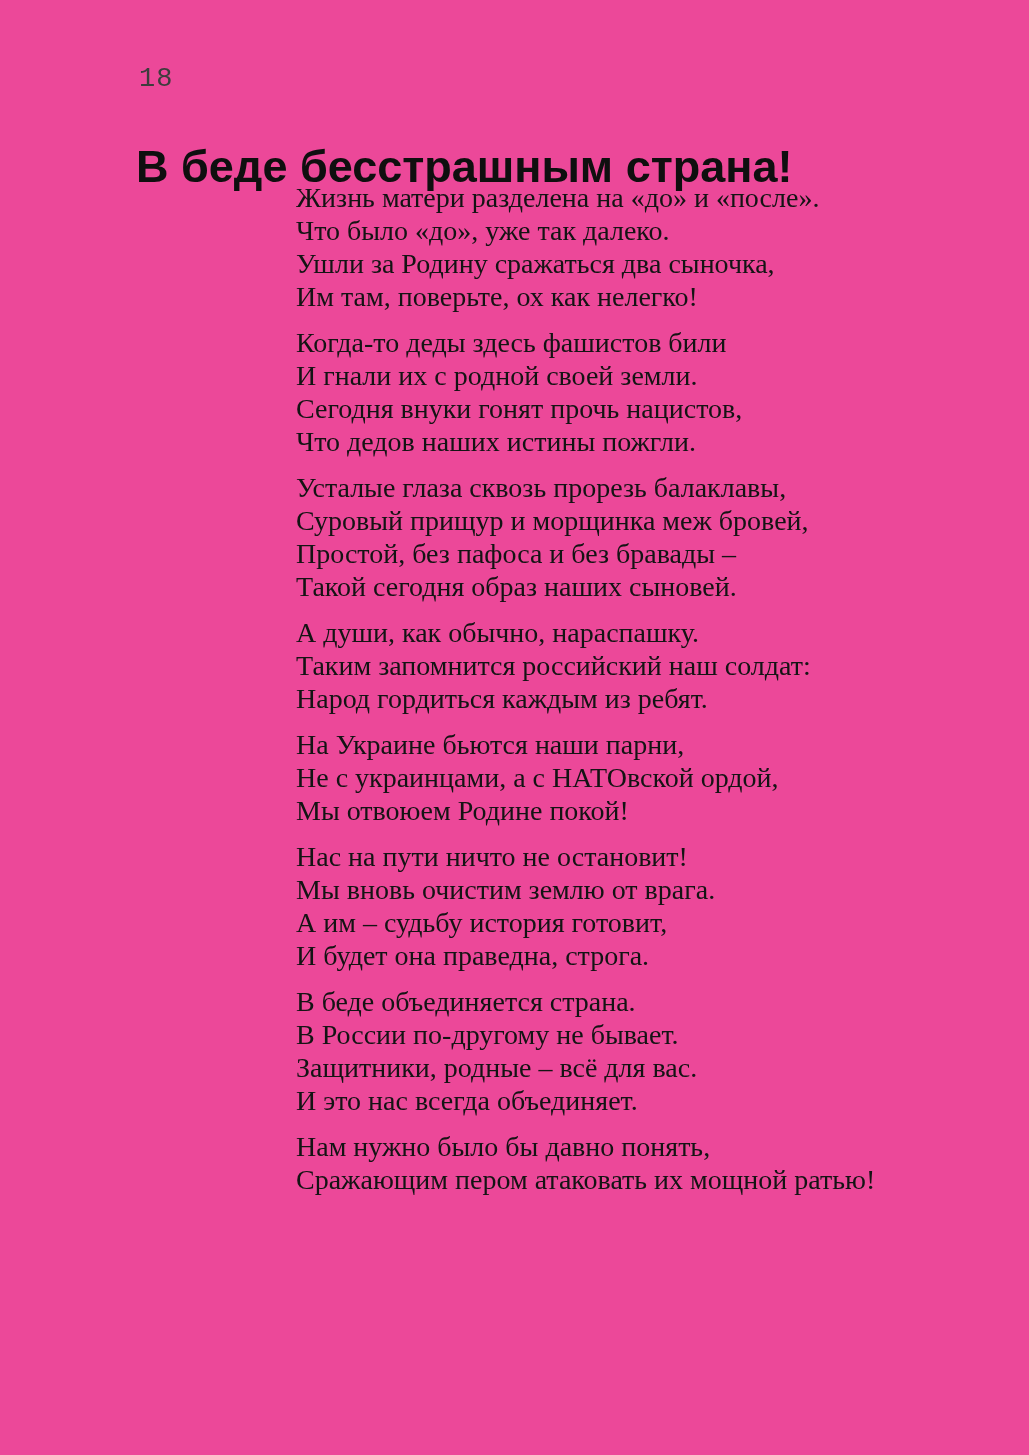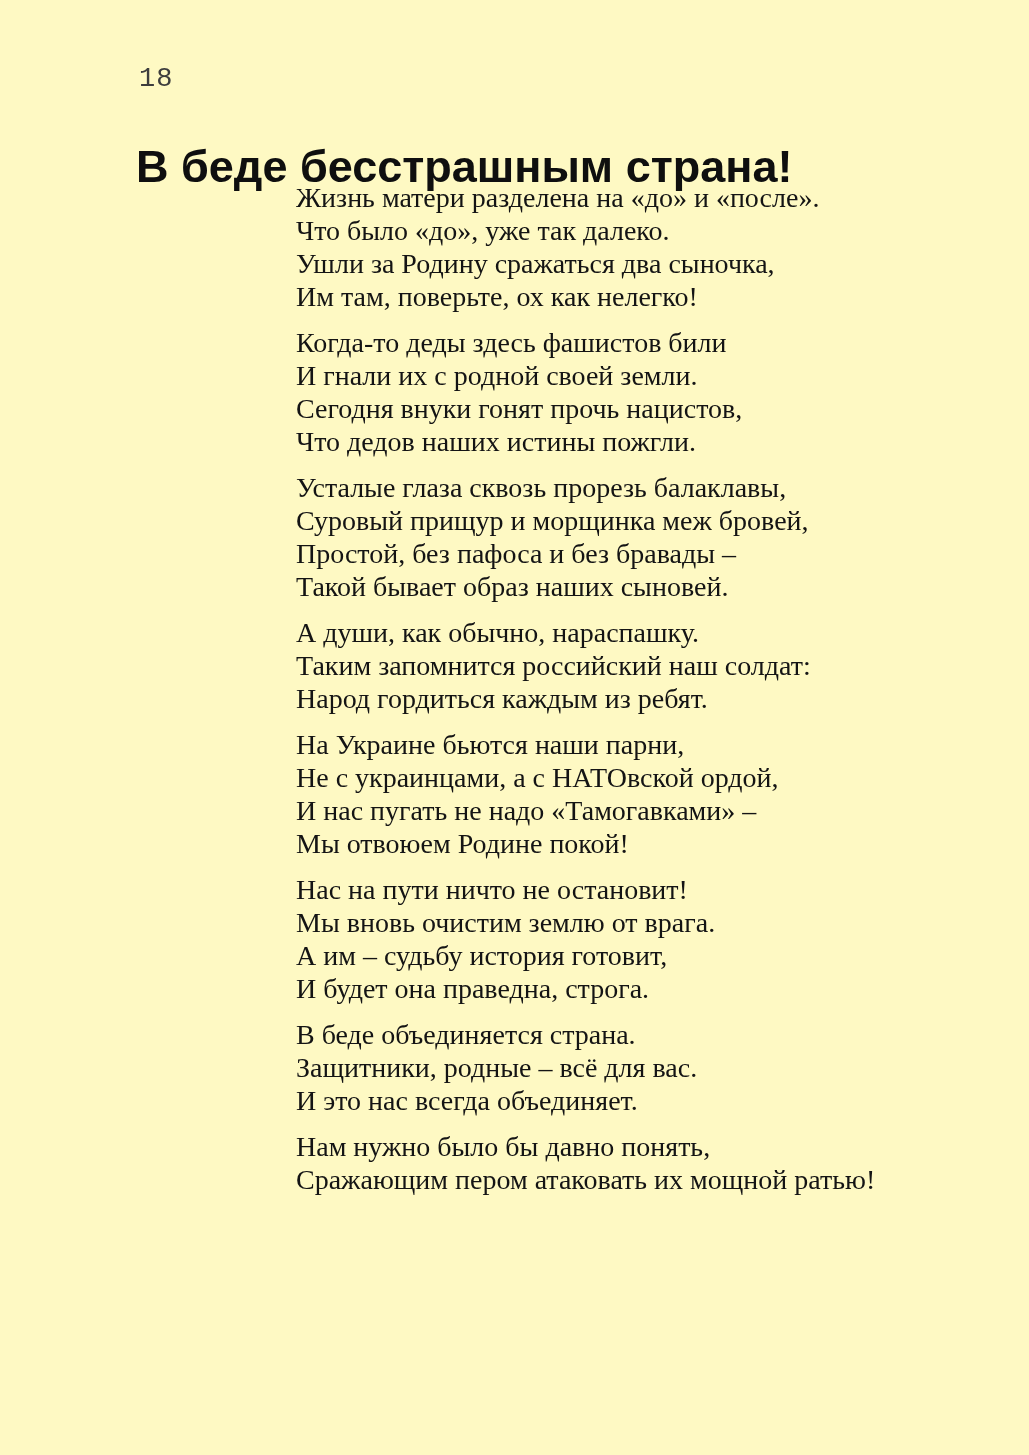--- a/index.html
+++ b/index.html
@@ -9,21 +9,21 @@
   }
   body {
     width: 1029px;
     height: 1455px;
     position: relative;
     overflow: hidden;
   }
   .page {
     position: absolute;
     inset: 0;
-    background: #fef9c3;
+    background: #ec4899;
   }
   .page-number {
     position: absolute;
     left: 139px;
     top: 64px;
     font-family: "Liberation Mono", "DejaVu Sans Mono", monospace;
     font-size: 27px;
     font-weight: 400;
     color: #3d3d3d;
     letter-spacing: 1px;
@@ -77,45 +77,45 @@
       <div class="poem-line">Когда-то деды здесь фашистов били</div>
       <div class="poem-line">И гнали их с родной своей земли.</div>
       <div class="poem-line">Сегодня внуки гонят прочь нацистов,</div>
       <div class="poem-line">Что дедов наших истины пожгли.</div>
     </div>
 
     <div class="stanza">
       <div class="poem-line">Усталые глаза сквозь прорезь балаклавы,</div>
       <div class="poem-line">Суровый прищур и морщинка меж бровей,</div>
       <div class="poem-line">Простой, без пафоса и без бравады –</div>
-      <div class="poem-line">Такой бывает образ наших сыновей.</div>
+      <div class="poem-line">Такой сегодня образ наших сыновей.</div>
     </div>
 
     <div class="stanza">
       <div class="poem-line">А души, как обычно, нараспашку.</div>
       <div class="poem-line">Таким запомнится российский наш солдат:</div>
       <div class="poem-line">Народ гордиться каждым из ребят.</div>
     </div>
 
     <div class="stanza">
       <div class="poem-line">На Украине бьются наши парни,</div>
       <div class="poem-line">Не с украинцами, а с НАТОвской ордой,</div>
-      <div class="poem-line">И нас пугать не надо «Тамогавками» –</div>
       <div class="poem-line">Мы отвоюем Родине покой!</div>
     </div>
 
     <div class="stanza">
       <div class="poem-line">Нас на пути ничто не остановит!</div>
       <div class="poem-line">Мы вновь очистим землю от врага.</div>
       <div class="poem-line">А им – судьбу история готовит,</div>
       <div class="poem-line">И будет она праведна, строга.</div>
     </div>
 
     <div class="stanza">
       <div class="poem-line">В беде объединяется страна.</div>
+      <div class="poem-line">В России по-другому не бывает.</div>
       <div class="poem-line">Защитники, родные – всё для вас.</div>
       <div class="poem-line">И это нас всегда объединяет.</div>
     </div>
 
     <div class="stanza">
       <div class="poem-line">Нам нужно было бы давно понять,</div>
       <div class="poem-line">Сражающим пером атаковать их мощной ратью!</div>
     </div>
 
   </div>

